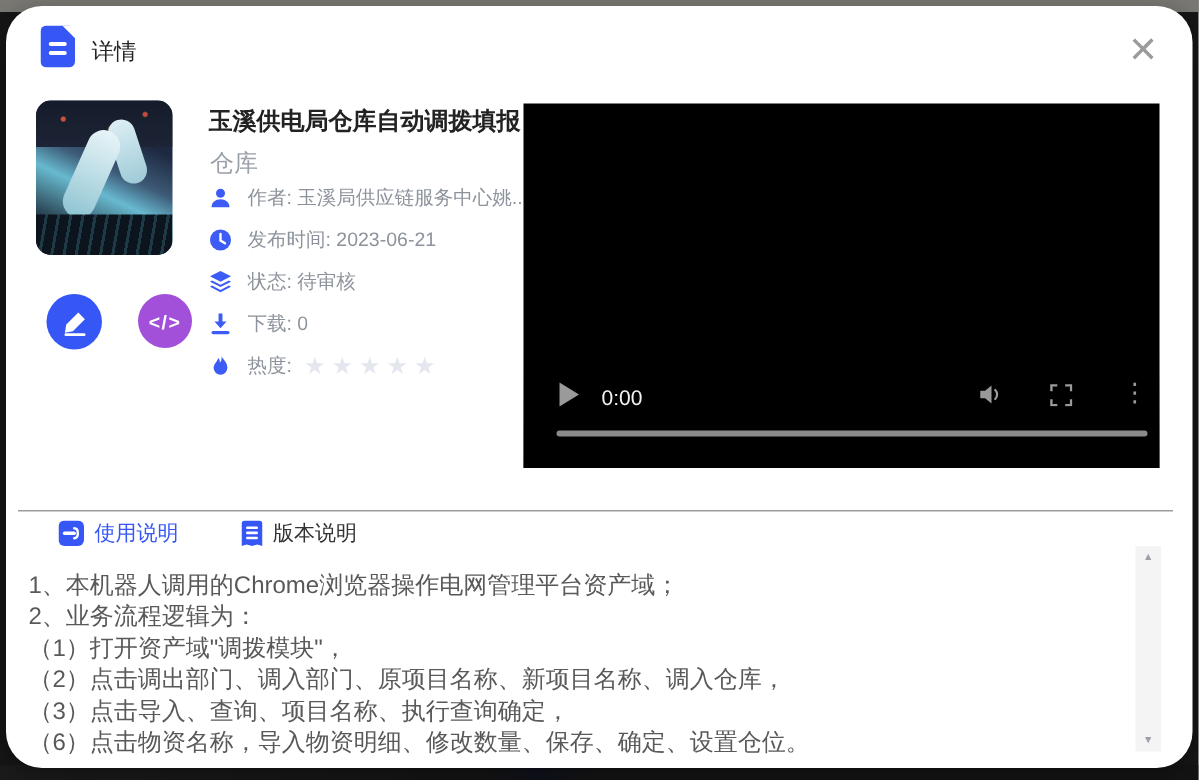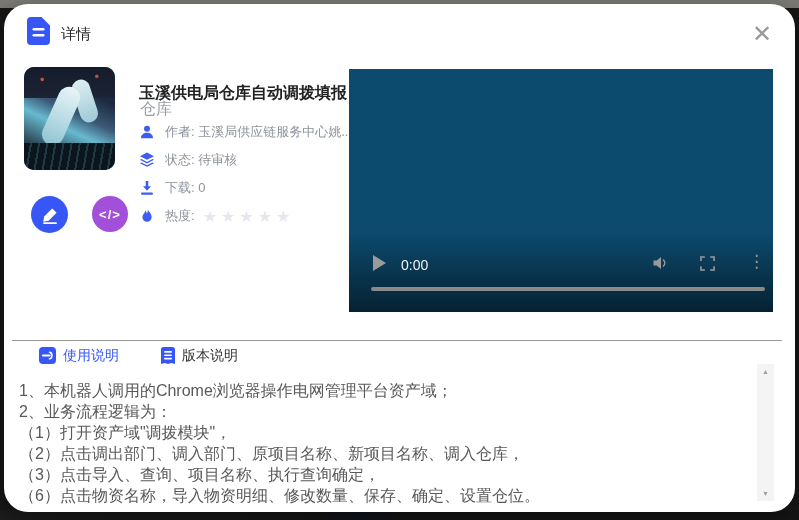--- a/index.html
+++ b/index.html
@@ -28,37 +28,37 @@
       radial-gradient(circle at 80% 30%, rgba(240,90,60,.8) 1.2px, transparent 2.2px),
       linear-gradient(180deg,#151b2a,#1c2435); }
   .thumb .finger { position:absolute; left:26px; top:18px; width:22px; height:62px; border-radius:11px;
     background:linear-gradient(180deg,#e8f4f7 0%,#b8dbe4 55%,#8fc4d2 100%); transform:rotate(24deg); }
   .thumb .finger2 { position:absolute; left:52px; top:12px; width:18px; height:44px; border-radius:9px;
     background:linear-gradient(180deg,#dceef3 0%,#9fcbd8 100%); transform:rotate(-18deg); }
   .thumb .keys { position:absolute; left:0; bottom:0; width:100%; height:26%;
     background:repeating-linear-gradient(100deg,#0c141d 0 6px,#1f3a47 6px 8px); }
 
   .item-name { position:absolute; left:135px; top:67px; width:212px; font-size:16px; font-weight:bold;
-    color:#222; white-space:nowrap; overflow:hidden;margin-top:12px; }
+    color:#222; white-space:nowrap; overflow:hidden; }
   .item-cat { position:absolute; left:136px; top:95px; font-size:16px; color:#9aa0a8; }
 
   .meta { position:absolute; left:135px; top:114px; width:212px; }
   .meta-row { height:28px; display:flex; align-items:center; }
   .meta-row svg { flex:0 0 16px; }
   .meta-text { margin-left:10px; font-size:13px; color:#8d939c; white-space:nowrap; overflow:hidden; }
   .stars { margin-left:8px; letter-spacing:4px; font-size:16px; color:#e4e7ee; }
 
   .circle-btn { position:absolute; width:37px; height:37px; border-radius:50%; cursor:pointer;
     display:flex; align-items:center; justify-content:center; }
   .btn-edit { left:27px; top:192px; background:#3657f5; }
   .btn-code { left:88px; top:192px; width:36px; height:36px; background:#a24fd9;
     color:#fff; font-size:13px; font-weight:bold; letter-spacing:1px; }
 
   
-  .video { position:absolute; left:345px; top:65px; width:424px; height:243px; background:#0c4a6e; }
+  .video { position:absolute; left:345px; top:65px; width:424px; height:243px; background:#000000; }
   .video .shade { position:absolute; left:0; bottom:0; width:100%; height:80px;
     background:linear-gradient(180deg,rgba(0,0,0,0) 0%,rgba(0,0,0,.55) 100%); }
   .v-play { position:absolute; left:24px; top:186px; width:0; height:0;
     border-left:13px solid #9a9a9a; border-top:8px solid transparent; border-bottom:8px solid transparent; cursor:pointer; }
   .v-time { position:absolute; left:52px; top:188px; font-size:14px; color:#f2f2f2; }
   .v-vol { position:absolute; left:303px; top:186px; cursor:pointer; }
   .v-fs  { position:absolute; left:351px; top:187px; cursor:pointer; }
   .v-more { position:absolute; left:399px; top:182px; color:#9a9a9a; font-size:17px; line-height:22px; cursor:pointer; }
   .v-bar { position:absolute; left:22px; top:218px; width:394px; height:4px; border-radius:2px; background:#8a8a8a; cursor:pointer; }
 
@@ -112,20 +112,27 @@
   <div class="meta">
     <div class="meta-row">
       <svg width="16" height="16" viewBox="0 0 16 16">
         <circle cx="8" cy="4.8" r="3" fill="#3d5cf5"></circle>
         <path d="M2 14.2c0-3.4 2.7-5.4 6-5.4s6 2 6 5.4z" fill="#3d5cf5"></path>
       </svg>
       <span class="meta-text">作者: 玉溪局供应链服务中心姚...</span>
     </div>
     <div class="meta-row">
       <svg width="16" height="16" viewBox="0 0 16 16">
+        <circle cx="8" cy="8" r="7" fill="#3d5cf5"></circle>
+        <path d="M8 4v4.4l3 1.8" stroke="#ffffff" stroke-width="1.6" fill="none" stroke-linecap="round"></path>
+      </svg>
+      <span class="meta-text">发布时间: 2023-06-21</span>
+    </div>
+    <div class="meta-row">
+      <svg width="16" height="16" viewBox="0 0 16 16">
         <path d="M8 .6 15 4.2 8 7.8 1 4.2Z" fill="#3d5cf5"></path>
         <path d="M8 9.9 2.4 7 1 7.8 8 11.4 15 7.8 13.6 7Z" fill="#3d5cf5"></path>
         <path d="M8 13.3 2.4 10.4 1 11.2 8 14.8 15 11.2 13.6 10.4Z" fill="#3d5cf5"></path>
       </svg>
       <span class="meta-text">状态: 待审核</span>
     </div>
     <div class="meta-row">
       <svg width="16" height="16" viewBox="0 0 16 16">
         <path d="M6.7 1h2.6v5.3H12L8 10.8 4 6.3h2.7Z" fill="#3d5cf5"></path>
         <rect x="2" y="12.6" width="12" height="2.2" rx="1.1" fill="#3d5cf5"></rect>

